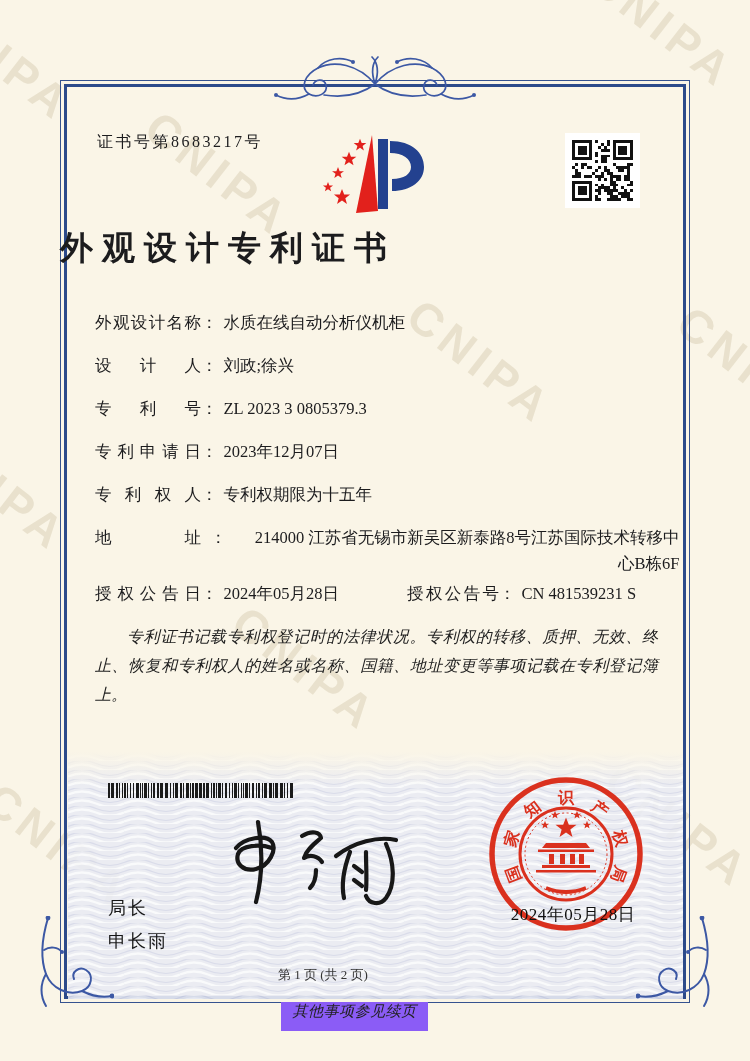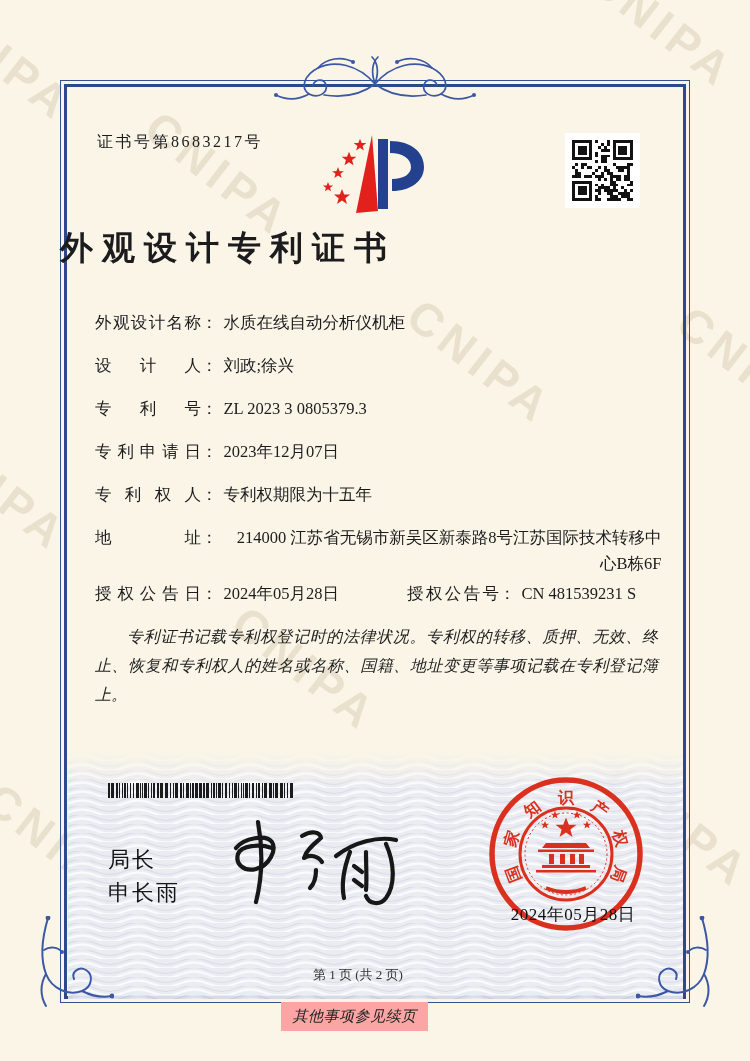--- a/index.html
+++ b/index.html
@@ -33,48 +33,48 @@
   .cert-no { position:absolute; left:97px; top:132px; font-size:16px; letter-spacing:2.5px; }
   .logo { position:absolute; left:316px; top:131px; }
   .qr-box { position:absolute; left:565px; top:133px; width:75px; height:75px; background:#fff; padding:7px; }
   .doc-title {
     position:absolute; left:60px; right:60px; top:226px; text-align:left;
     font-size:33px; font-weight:600; letter-spacing:9px; white-space:nowrap;
   }
   
   .fields { position:absolute; left:95px; top:310px; right:68px; font-size:16.5px; }
   .row { display:flex; align-items:flex-start; line-height:26px; margin-bottom:17px; }
-  .row.addr { margin-bottom:4px; }
+  .row.addr { margin-bottom:4px;gap:9px; }
   .lbl { display:inline-block; width:106px; text-align:justify; text-align-last:justify; flex:none; }
   .lbl2 { display:inline-block; width:92px; text-align:justify; text-align-last:justify; flex:none; margin-left:68px; }
   .colon { flex:none; margin-right:6px; }
   .val { flex:none;text-align:right; }
   .val.wide { max-width:438px; }
   
   .body-text {
     position:absolute; left:95px; right:92px; top:622px;
     font-size:16px; line-height:29px; font-style:italic; text-align:justify; color:#222;
   }
   .body-text p { text-indent:2em; margin-bottom:6px; }
   
   .waveband { position:absolute; left:68px; top:752px; }
   .wavefade { position:absolute; left:68px; top:752px; width:615px; height:34px;
               background:linear-gradient(#faf5e7, rgba(250,245,231,0)); }
   
   .barcode { position:absolute; left:108px; top:783px; }
-  .officer { position:absolute; left:108px; top:843px; font-family:Liberation Sans, sans-serif;
-             font-size:22px; letter-spacing:2px; line-height:33px; color:#161616; }
+  .officer { position:absolute; left:108px; top:893px; font-family:Liberation Mono, monospace;
+             font-size:18px; letter-spacing:2px; line-height:33px; color:#161616; }
   .signature { position:absolute; left:220px; top:818px; }
   .seal { position:absolute; left:485px; top:773px; opacity:.93; }
   .seal text { fill:#d9230f; font:700 16px "Liberation Serif","DejaVu Serif",serif; }
   .seal-date { position:absolute; left:498px; top:903px; width:150px; text-align:center;
                font-size:17px; letter-spacing:.5px; color:#101010; z-index:5; }
-  .page-num { position:absolute; left:278px; top:966px; width:160px; text-align:center; font-size:13px; color:#333; }
-  .note-box { position:absolute; left:281px; top:1002px; width:147px; height:29px; background:#fca5a5;
-              display:flex; align-items:center; justify-content:center; }
+  .page-num { position:absolute; left:278px; top:966px; width:160px; text-align:left; font-size:13px; color:#333; }
+  .note-box { position:absolute; left:281px; top:1002px; width:147px; height:29px; background:#8b5cf6;
+              display:flex; justify-content:center; }
   .note-box span { font-size:15px; font-style:italic; letter-spacing:.5px; color:#222; }
 </style>
 </head>
 <body>
 
 <div class="page">
 
   <div class="wm">CNIPA</div>
   <div class="wm">CNIPA</div>
   <div class="wm">CNIPA</div>

